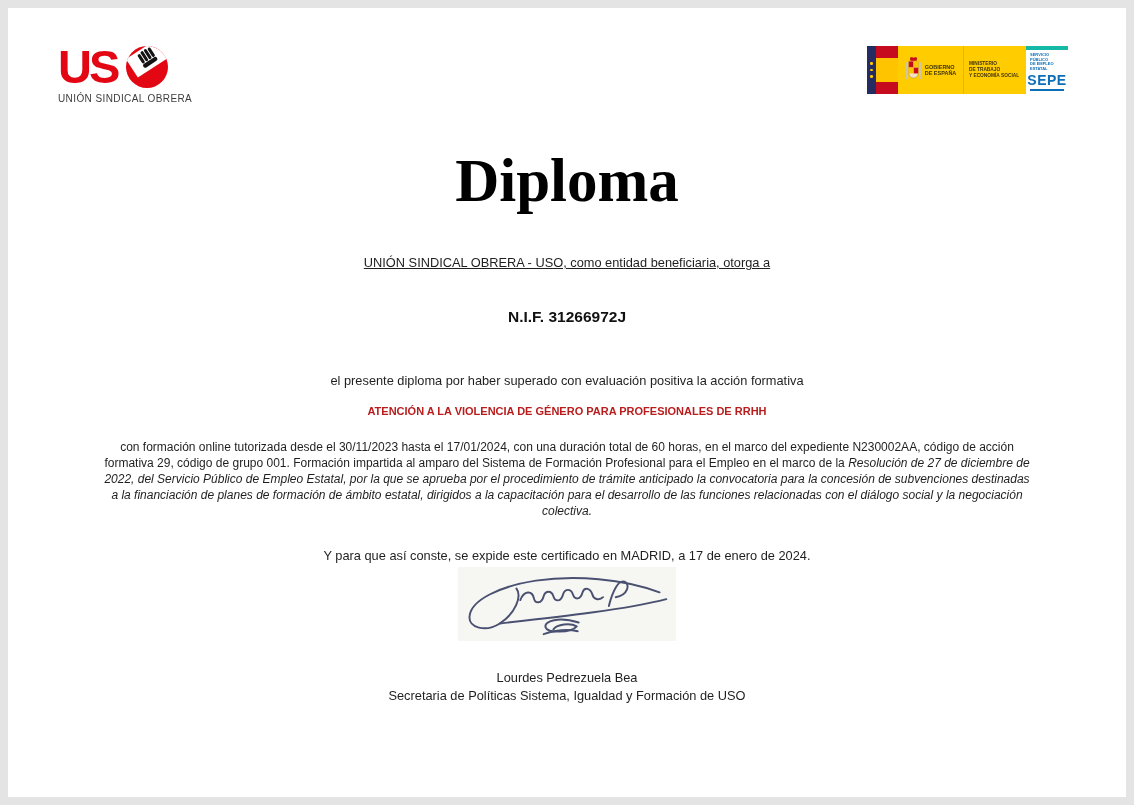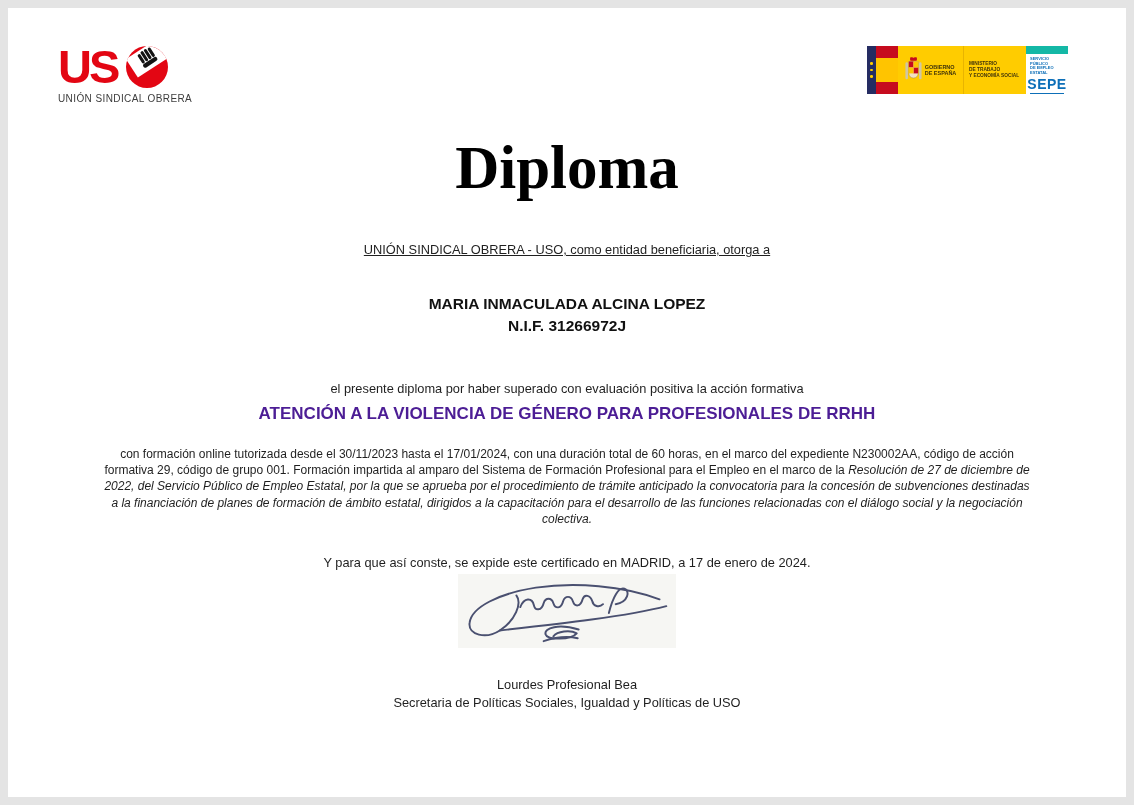--- a/index.html
+++ b/index.html
@@ -59,45 +59,45 @@
   }
   .gob-text { font-size: 5.5px; font-weight: 700; color: #40340a; line-height: 6.5px; }
   .min-box {
     width: 62px; background: #ffcc00;
     display: flex; flex-direction: column; justify-content: center;
     padding-left: 5px;
   }
   .min-line { font-size: 4.8px; font-weight: 700; color: #40340a; line-height: 6px; }
   .sepe-box {
     width: 42px; background: #ffffff;
-    border-top: 8px solid #14b8a6;
+    border-top: 4px solid #14b8a6;
     display: flex; flex-direction: column; align-items: center;
     padding-top: 3px;
   }
   .sepe-line { font-size: 4px; font-weight: 700; color: #0d6fb8; line-height: 4.6px; align-self: flex-start; padding-left: 4px; }
   .sepe-word {
     margin-top: 2px;
     font-size: 14px; font-weight: 700; color: #0d6fb8; letter-spacing: 0.5px; line-height: 15px;
   }
   .sepe-underline { width: 34px; height: 1.5px; background: #0d6fb8; margin-top: 1px; }
 
   
   .content { text-align: center; }
   .doc-title {
-    margin-top: 32px;
+    margin-top: 45px;
     font-family: "Liberation Serif", serif;
     font-weight: 700;
     font-size: 61px;
     line-height: 64px;
     color: #000000;
   }
   .issuer-line { margin-top: 42px; font-size: 12.8px; color: #1f1f1f; text-decoration: underline; }
   .recipient { margin-top: 36px; font-size: 15.5px; font-weight: 700; line-height: 21.5px; color: #111; }
   .award-line { margin-top: 45px; font-size: 12.8px; color: #1f1f1f; }
-  .course-title { margin-top: 8px; font-size: 17px; font-weight: 700; color: #4c1d95; }
+  .course-title { margin-top: 17px; font-size: 11px; font-weight: 700; color: #b91c1c; }
   .details {
     margin: 22px auto 16px auto;
     width: 930px;
     font-size: 12px;
     line-height: 16.2px;
     color: #1f1f1f;
   }
   .details .italic { font-style: italic; }
   .issue-line { margin-top: 28px; font-size: 12.8px; color: #1f1f1f; }
 
@@ -179,21 +179,20 @@
     </div>
   </div>
 
   <div class="content">
 
     <div class="doc-title">Diploma</div>
 
     <div class="issuer-line">UNIÓN SINDICAL OBRERA - USO, como entidad beneficiaria, otorga a</div>
 
     <div class="recipient">
-      <div>MARIA INMACULADA ALCINA LOPEZ</div>
       <div>N.I.F. 31266972J</div>
     </div>
 
     <div class="award-line">el presente diploma por haber superado con evaluación positiva la acción formativa</div>
 
     <div class="course-title">ATENCIÓN A LA VIOLENCIA DE GÉNERO PARA PROFESIONALES DE RRHH</div>
 
     <p class="details"><span>con formación online tutorizada desde el 30/11/2023 hasta el 17/01/2024, con una duración total de 60 horas, en el marco del expediente N230002AA, código de acción formativa 29, código de grupo 001. Formación impartida al amparo del Sistema de Formación Profesional para el Empleo en el marco de la </span><span class="italic">Resolución de 27 de diciembre de 2022, del Servicio Público de Empleo Estatal, por la que se aprueba por el procedimiento de trámite anticipado la convocatoria para la concesión de subvenciones destinadas a la financiación de planes de formación de ámbito estatal, dirigidos a la capacitación para el desarrollo de las funciones relacionadas con el diálogo social y la negociación colectiva.</span></p>
 
     <div class="issue-line">Y para que así conste, se expide este certificado en MADRID, a 17 de enero de 2024.</div>
@@ -205,18 +204,18 @@
           <path d="M 62 34 C 66 24 74 24 76 32 C 77 38 84 38 86 30 C 88 24 94 24 96 30 C 98 36 104 36 106 28 C 108 22 114 22 116 28 C 118 34 124 34 126 26 C 128 20 134 22 136 28 C 137 33 143 35 147 31"></path>
           <path d="M 153 40 C 157 24 163 13 169 15 C 175 17 173 29 160 31"></path>
           <path d="M 41 58 C 95 52 170 44 212 33"></path>
           <path d="M 122 57 C 102 51 86 55 88 62 C 90 68 114 68 120 61 C 113 57 100 59 96 64"></path>
           <path d="M 86 69 C 98 65 112 64 121 66"></path>
         </g>
       </svg>
     </div>
 
     <div class="signer">
-      <div>Lourdes Profesional Bea</div>
-      <div>Secretaria de Políticas Sociales, Igualdad y Políticas de USO</div>
+      <div>Lourdes Pedrezuela Bea</div>
+      <div>Secretaria de Políticas Sistema, Igualdad y Formación de USO</div>
     </div>
 
   </div>
 </div>
 
 </body></html>

